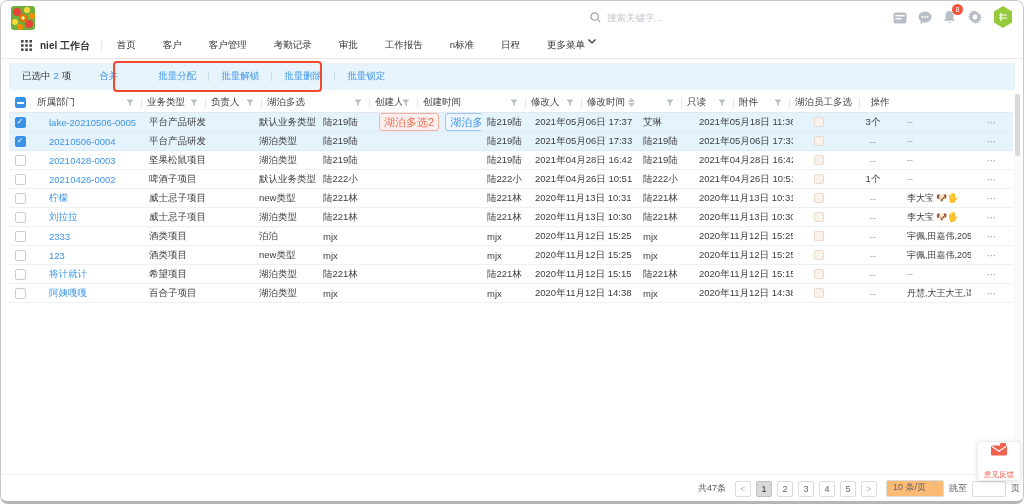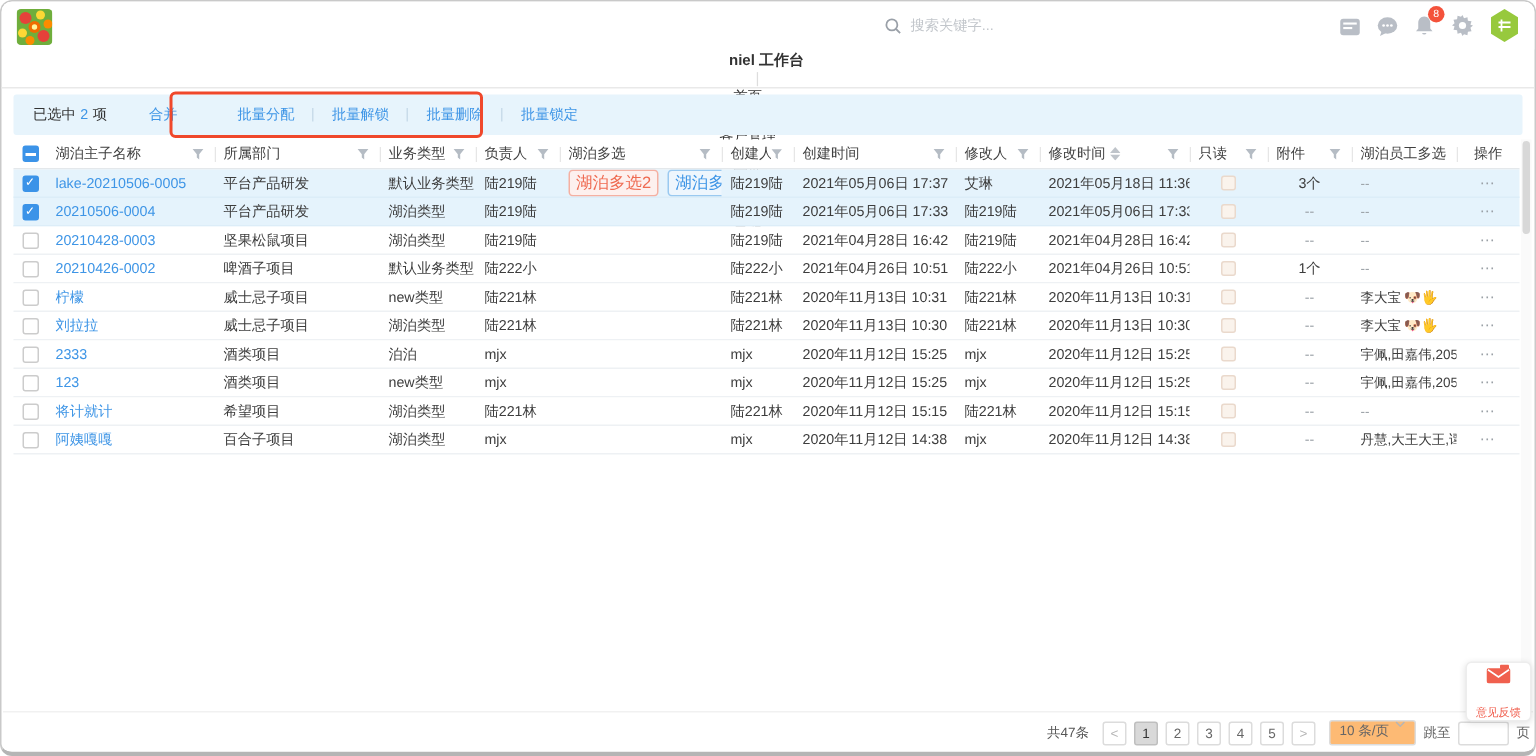--- a/index.html
+++ b/index.html
@@ -11,21 +11,21 @@
   .logo { width:24px; height:24px; border-radius:3px; overflow:hidden; margin-top:2px; }
   .topbar-right { margin-left:auto; display:flex; align-items:center; gap:0; }
   .searchbox { display:flex; align-items:center; gap:6px; margin-right:150px; }
   .searchbox input { border:none; outline:none; font-size:9.5px; color:#666; width:130px; background:transparent; }
   .searchbox input::placeholder { color:#c2c6cb; }
   .tb-icon { width:25px; display:flex; justify-content:center; align-items:center; position:relative; cursor:pointer; }
   .badge { position:absolute; top:-6px; right:-1px; min-width:11px; height:11px; border-radius:6px; background:#f4523b; color:#fff; font-size:7px; line-height:11px; text-align:center; padding:0 2px; }
   .avatar { width:20px; height:22px; margin-left:6px; }
 
   
-  .navbar { position:absolute; top:32px; left:0; right:0; height:26px; border-bottom:1px solid #e9e9e9; display:flex; align-items:center; padding:0 4px;flex-direction:column; }
+  .navbar { position:absolute; top:32px; left:0; right:0; height:26px; border-bottom:1px solid #e9e9e9; display:flex; align-items:center; padding:0 20px; }
   .nav-ws { font-size:10px; font-weight:bold; color:#333; margin:0 10px 0 8px; }
   .nav-divider { color:#ddd; font-size:10px; margin-right:14px; }
   .nav-item { font-size:9.5px; color:#333; margin-right:27px; cursor:pointer; white-space:nowrap; }
   .nav-more { display:flex; align-items:flex-start; gap:3px; }
 
   
   .toolbar { position:absolute; top:62px; left:8px; right:8px; height:27px; background:#e7f4fc; border-radius:2px; display:flex; align-items:center; font-size:9.5px; color:#333; padding-left:13px; }
   .sel-count { color:#3e95e6; margin:0 3px; }
   .tb-link { color:#3e95e6; cursor:pointer; white-space:nowrap; }
   .merge { margin-left:28px; }
@@ -41,21 +41,21 @@
   .thead { height:20px; border-bottom:1px solid #e4e8eb; background:#fff; }
   .th,.td { display:flex; align-items:center; height:100%; padding-left:6px; font-size:9.5px; color:#3d3d3d; overflow:hidden; white-space:nowrap; position:relative; }
   .th { color:#404040; justify-content:space-between; padding-right:7px; }
   .th .lbl { overflow:hidden; white-space:nowrap; }
   .thead .th:nth-child(n+3)::before { content:""; position:absolute; left:0; top:5px; width:1px; height:10px; background:#e6e6e6; }
   .c-cb{width:22px; justify-content:center; padding:0;} .c-name{width:112px;} .c-dept{width:110px;} .c-type{width:64px;}
   .c-owner{width:56px;} .c-multi{width:108px;} .c-creator{width:48px;} .c-ctime{width:108px;}
   .c-modifier{width:56px;} .c-mtime{width:100px;} .c-readonly{width:52px;} .c-attach{width:56px; justify-content:center; padding:0;}
   .c-emp{width:70px; font-size:9px;} .c-action{width:42px; justify-content:center; padding:0;}
   .td.c-readonly{justify-content:center; padding:0;}
-  .link { color:#3e95e6; text-decoration:none; cursor:pointer; overflow:hidden; white-space:nowrap; }
+  .link { color:#3e95e6; text-decoration:none; cursor:pointer; overflow:hidden; white-space:nowrap;margin-left:12px; }
   .muted { color:#9aa0a6; }
   .more { color:#9aa0a6; font-size:10px; letter-spacing:1px; cursor:pointer; }
   .cb { width:11px; height:11px; border:1px solid #ccc; border-radius:2px; background:#fff; display:inline-flex; align-items:center; justify-content:center; cursor:pointer; }
   .cb.checked { background:#3b93e8; border-color:#3b93e8; }
   .cb.checked::after { content:"✓"; color:#fff; font-size:8px; line-height:1; }
   .cb.ind { background:#3b93e8; border-color:#3b93e8; }
   .cb.ind::after { content:""; width:7px; height:2px; background:#fff; }
   .ro-cb { width:10px; height:10px; border:1px solid #ead9cc; background:#faf3ec; border-radius:2px; }
   .tag { font-size:11px; padding:1px 4px; border-radius:3px; margin-right:6px; line-height:1.3; }
   .t-red { color:#ef6a51; border:1px solid #f5b0a2; background:#fdf0ee; }
@@ -192,26 +192,20 @@
       <span class="tb-link">批量锁定</span>
     </span>
   </div>
   <div class="annotation"></div>
 
   <div class="table">
     <div class="tr thead">
       <div class="th c-cb">
           <span class="cb ind"></span>
         </div>
-      <div class="th c-name">
-          <span class="lbl">湖泊主子名称</span>
-          <svg class="funnel" width="8" height="8" viewBox="0 0 10 10">
-            <path d="M0.5 0.5h9L6 4.8v4.4L4 7.6V4.8z" fill="#b5bcc4"></path>
-          </svg>
-        </div>
       <div class="th c-dept">
           <span class="lbl">所属部门</span>
           <svg class="funnel" width="8" height="8" viewBox="0 0 10 10">
             <path d="M0.5 0.5h9L6 4.8v4.4L4 7.6V4.8z" fill="#b5bcc4"></path>
           </svg>
         </div>
       <div class="th c-type">
           <span class="lbl">业务类型</span>
           <svg class="funnel" width="8" height="8" viewBox="0 0 10 10">
             <path d="M0.5 0.5h9L6 4.8v4.4L4 7.6V4.8z" fill="#b5bcc4"></path>

